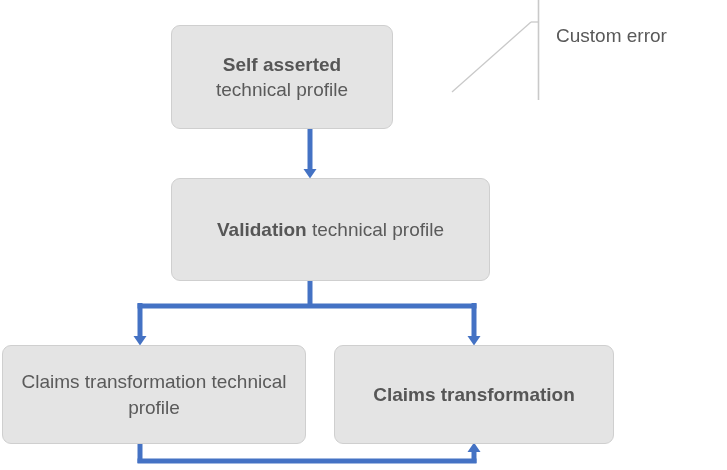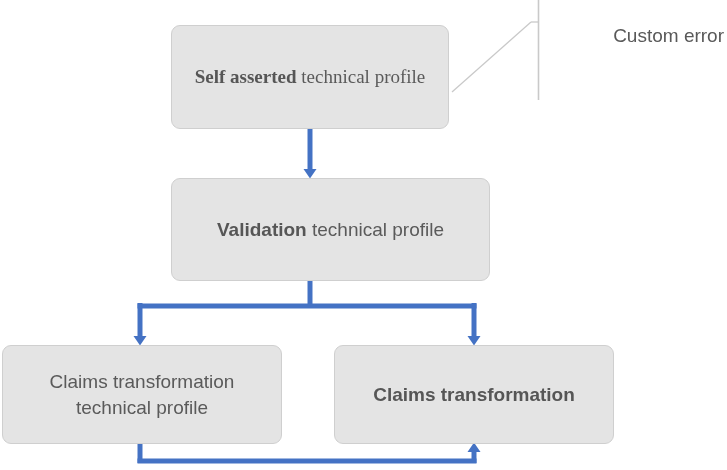--- a/index.html
+++ b/index.html
@@ -31,43 +31,43 @@
     color: #5a5a5a;
     font-size: 19px;
     line-height: 1.32;
     padding: 6px 14px;
     z-index: 3;
   }
   .node .txt { display: block; width: 100%; }
   .node .b { font-weight: bold; color: #565656; }
   .node .r { font-weight: normal; }
 
-  #node-self-asserted { left: 171px; top: 25px; width: 278px; height: 104px; font-family: Liberation Serif, serif; }
+  #node-self-asserted { left: 171px; top: 25px; width: 222px; height: 104px; }
   #node-validation    { left: 171px; top: 178px; width: 319px; height: 103px; }
-  #node-claims-tp     { left: 2px;   top: 345px; width: 280px; height: 99px; }
+  #node-claims-tp     { left: 2px;   top: 345px; width: 304px; height: 99px; }
   #node-claims-tr     { left: 334px; top: 345px; width: 280px; height: 99px; align-items: center; }
 
   #connectors {
     position: absolute;
     left: 0; top: 0;
     width: 727px; height: 470px;
     z-index: 2;
   }
   #callout-layer {
     position: absolute;
     left: 0; top: 0;
     width: 727px; height: 470px;
     z-index: 1;
   }
   .callout-text {
     position: absolute;
     left: 556px;
     top: 22px;
     width: 168px;
-    text-align: right;
+    text-align: left;
     color: #595959;
     font-size: 19px;
     line-height: 1.45;
     z-index: 4;
   }
 </style>
 </head>
 <body>
 
 <div id="canvas">

